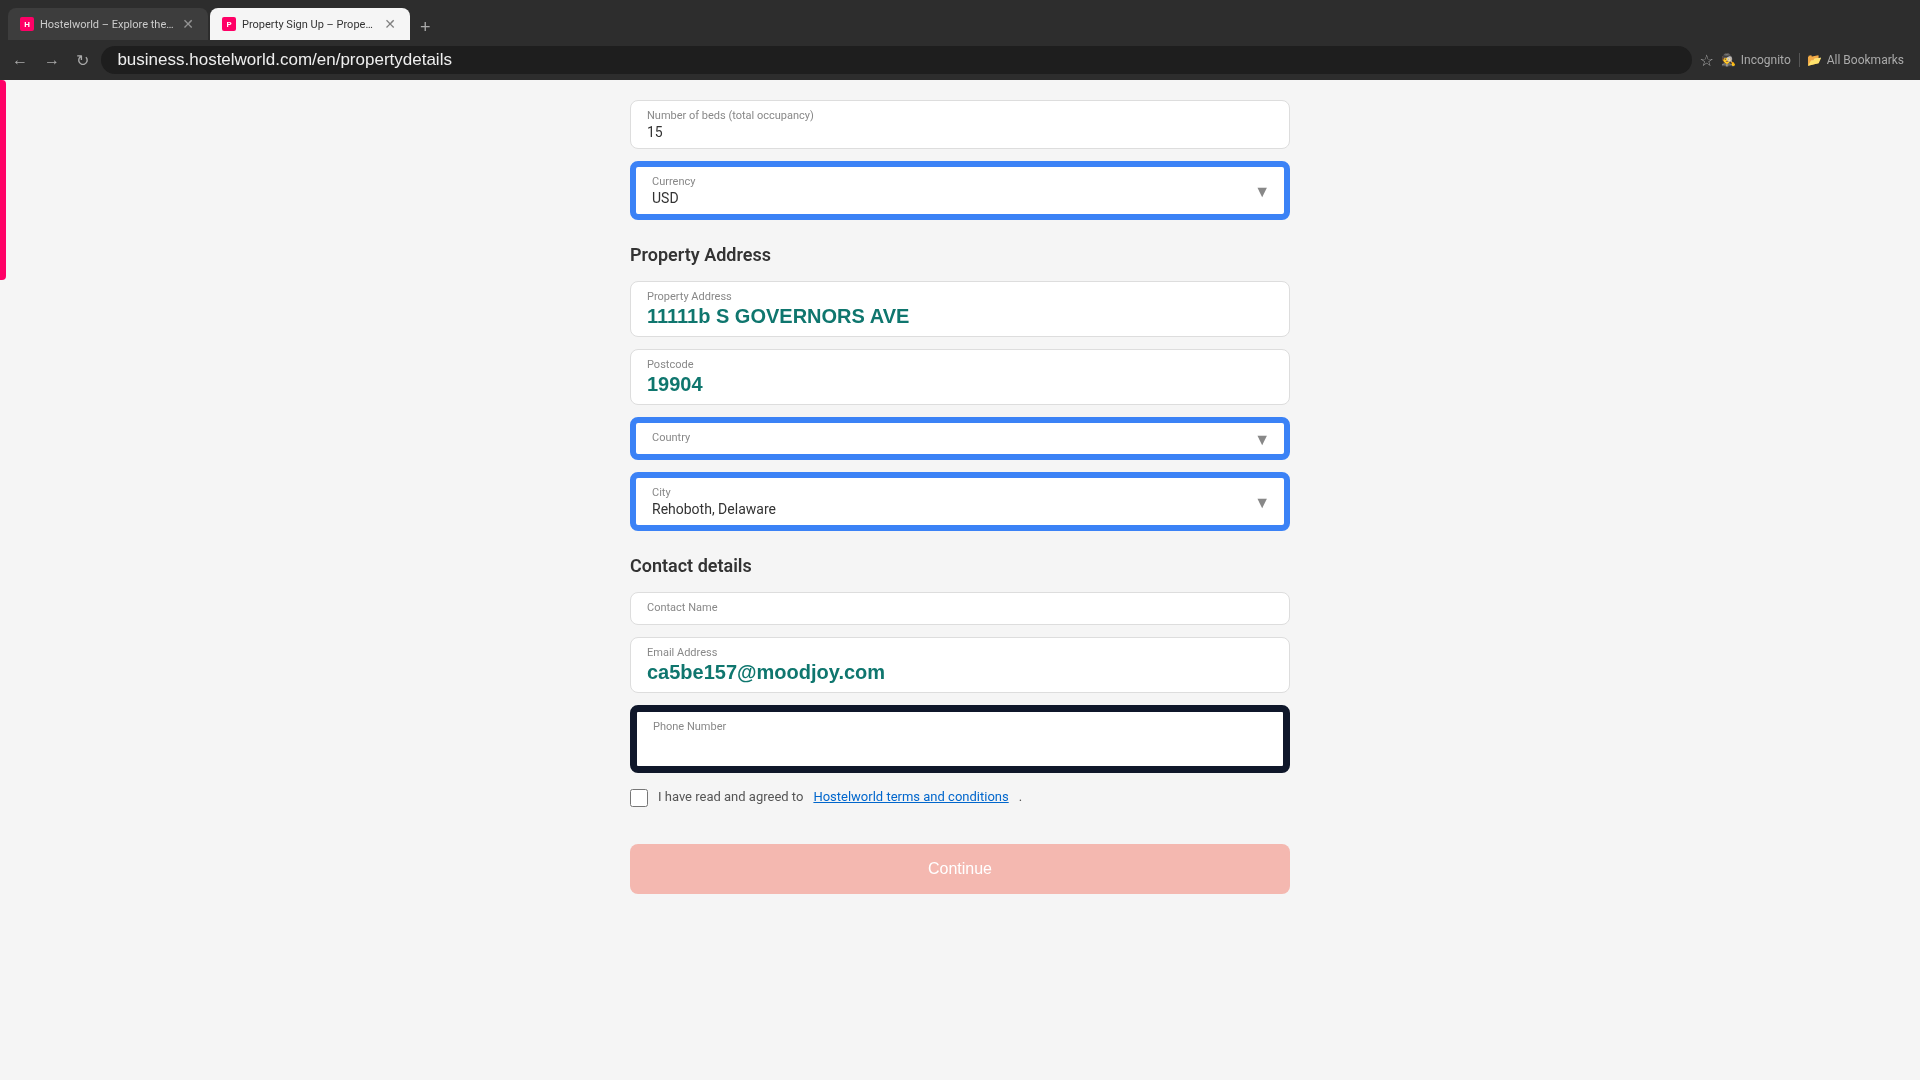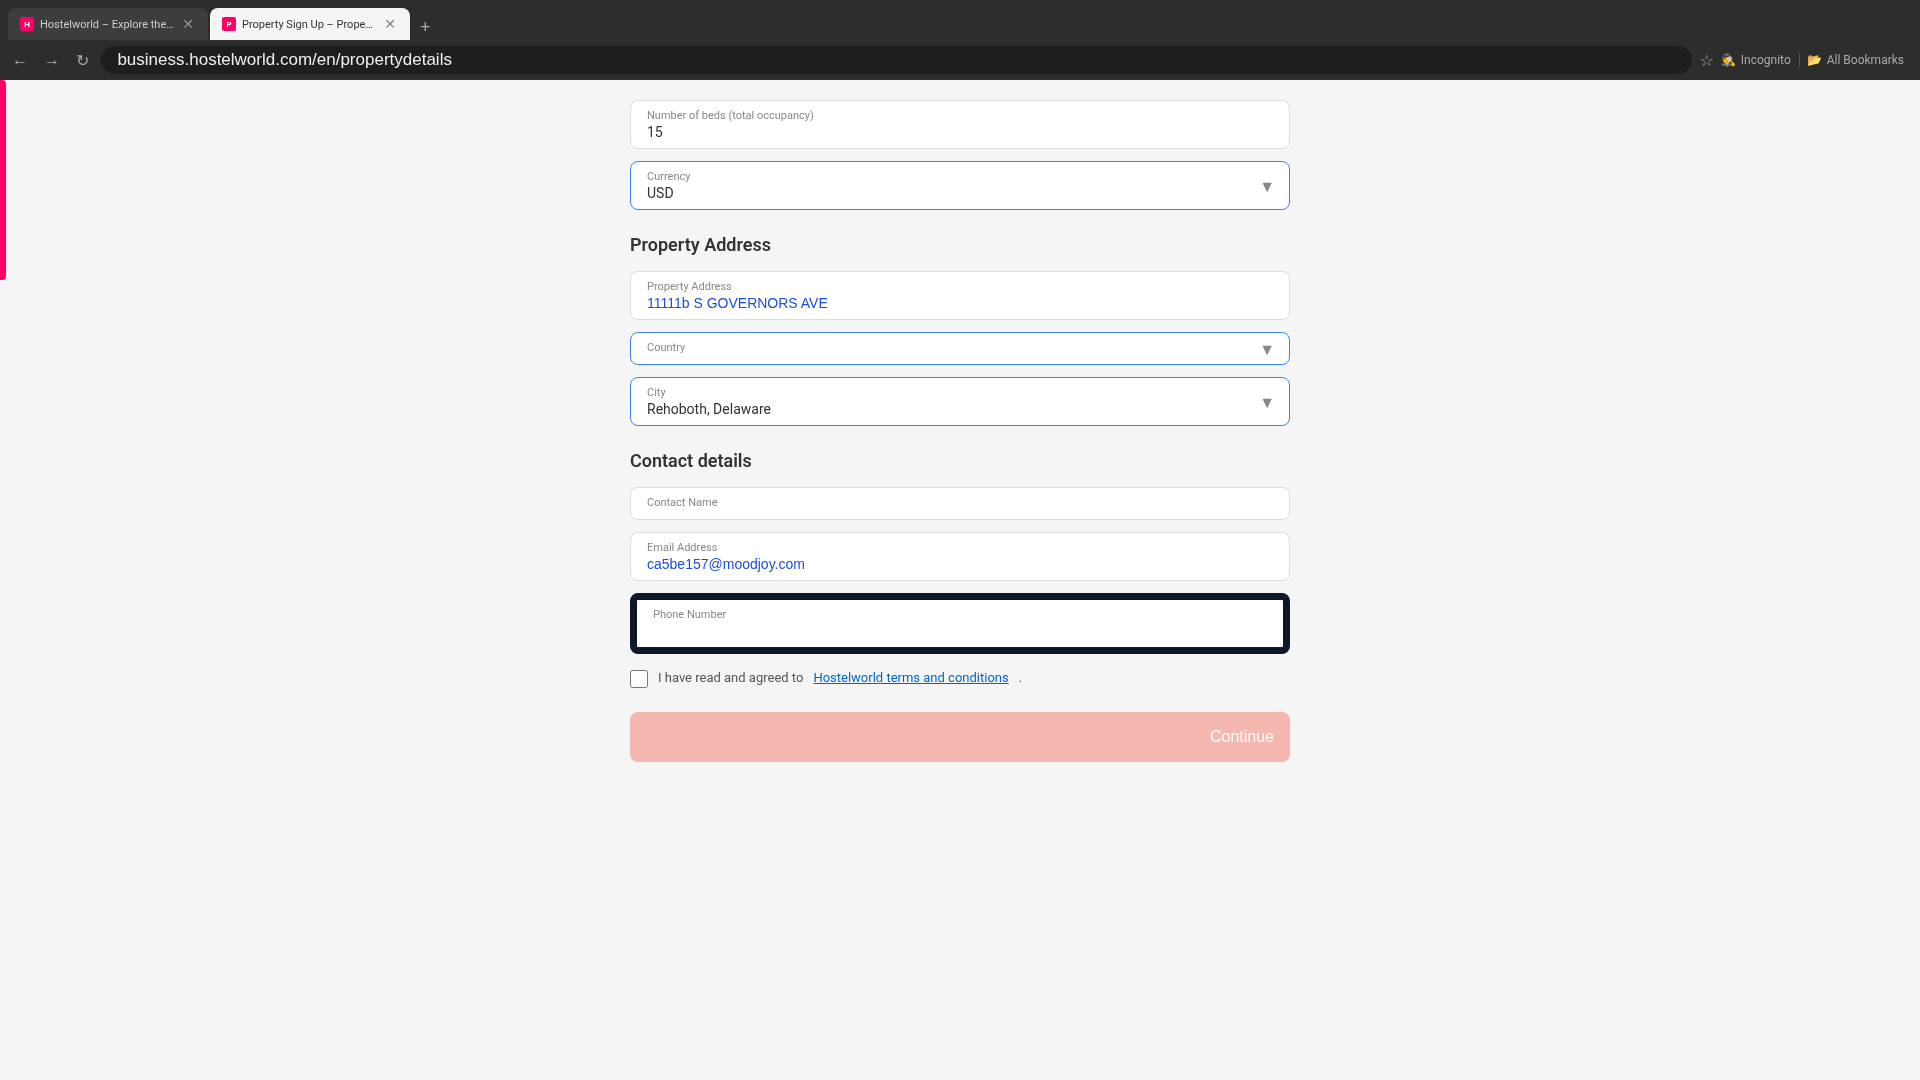--- a/index.html
+++ b/index.html
@@ -167,29 +167,30 @@
     }
     .field-value {
       font-size: 14px;
       color: #333;
       display: block;
     }
     .field-input {
       width: 100%;
       border: none;
       outline: none;
-      font-size: 14px;
-      color: #1d4ed8;
+      font-size: 20px;
+      color: #0f766e;
       background: transparent;
       padding: 0;
+      font-weight: bold;
     }
 
     .dropdown-wrapper {
       background: #fff;
-      border: 1px solid #3b82f6;
+      border: 6px solid #3b82f6;
       border-radius: 8px;
       padding: 8px 16px;
       position: relative;
       cursor: pointer;
     }
     .dropdown-arrow {
       position: absolute;
       right: 14px;
       top: 50%;
       transform: translateY(-50%);
@@ -236,22 +237,21 @@
     .continue-btn {
       width: 100%;
       background: #f4b8b0;
       color: #fff;
       border: none;
       border-radius: 8px;
       padding: 16px;
       font-size: 16px;
       font-weight: 500;
       cursor: pointer;
-      margin-top: 8px;
-      text-align: right;
+      margin-top: 21px;
     }
 
     
     .favicon-hw {
       background: #f06;
       color: white;
       display: flex;
       align-items: center;
       justify-content: center;
       font-size: 8px;
@@ -332,20 +332,26 @@
 
     
     <div class="form-group">
       <div class="field-wrapper">
         <span class="field-label">Property Address</span>
         <input class="field-input" type="text" value="11111b S GOVERNORS AVE" style="">
       </div>
     </div>
 
     
+    <div class="form-group">
+      <div class="field-wrapper">
+        <span class="field-label">Postcode</span>
+        <input class="field-input" type="text" value="19904" style="">
+      </div>
+    </div>
 
     
     <div class="form-group">
       <div class="dropdown-wrapper">
         <span class="field-label">Country</span>
         <span class="dropdown-arrow">▼</span>
       </div>
     </div>
 
     

